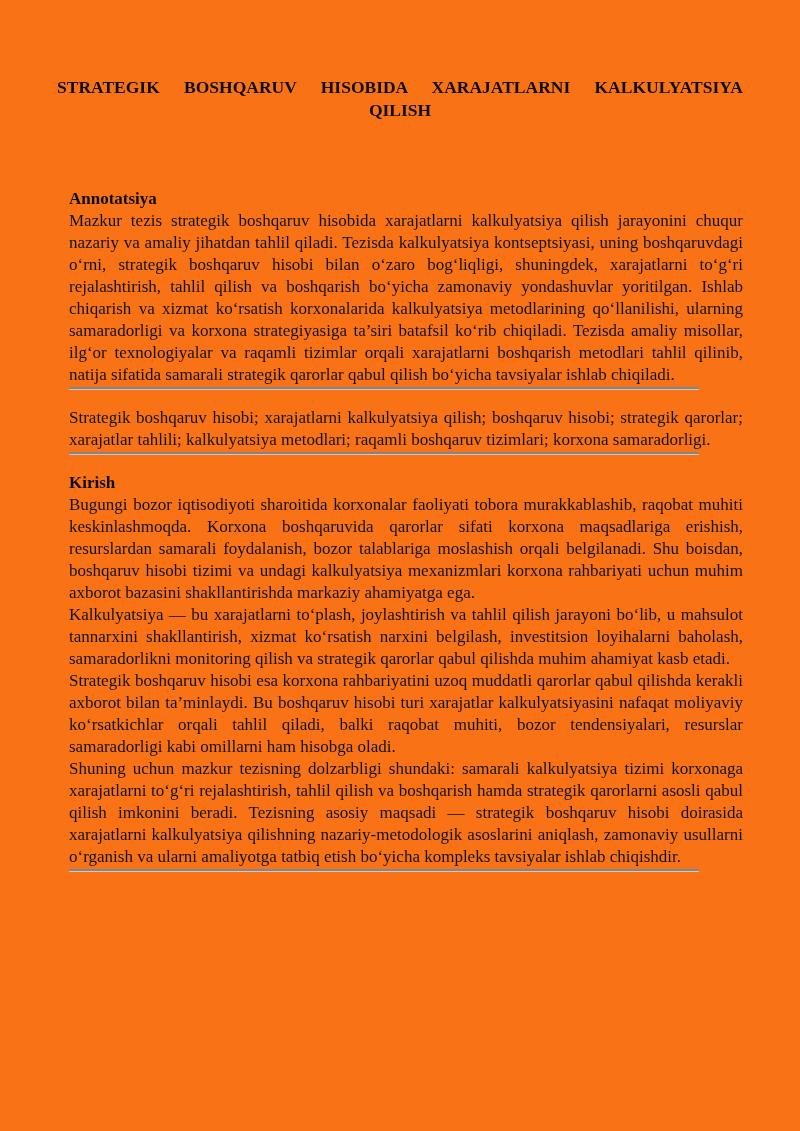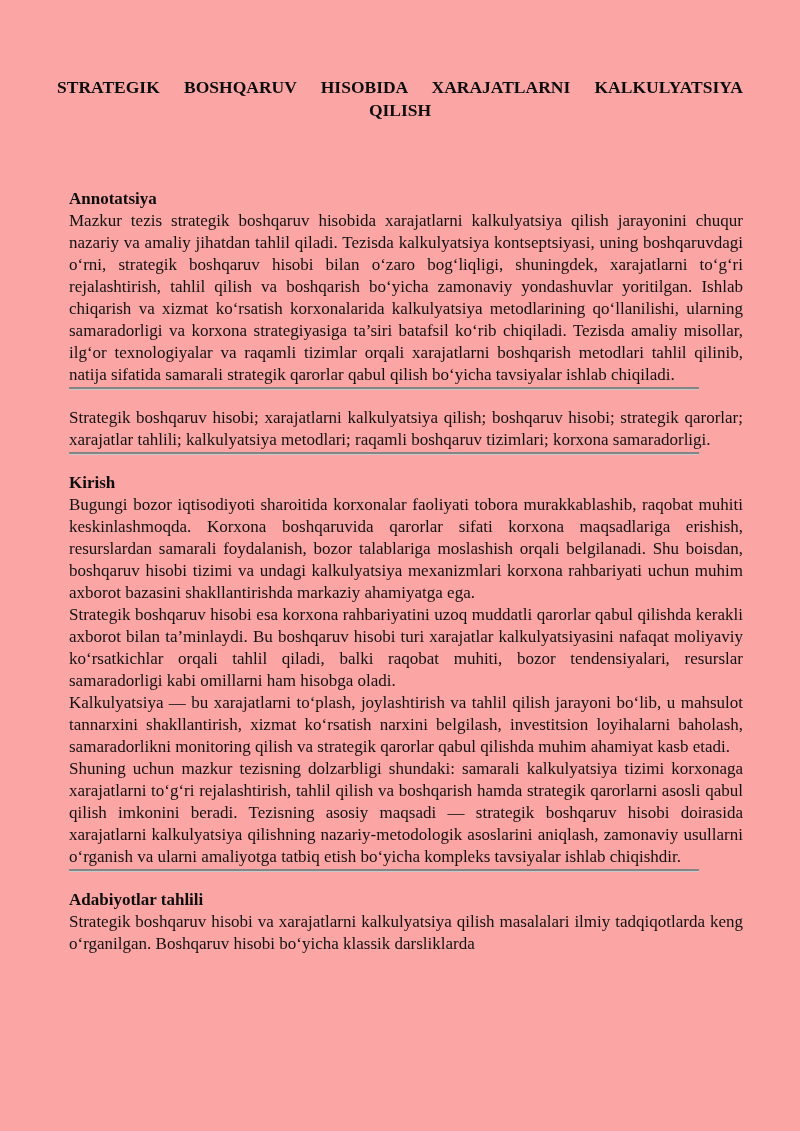--- a/index.html
+++ b/index.html
@@ -5,21 +5,21 @@
   html, body {
     margin: 0;
     padding: 0;
     background: #ffffff;
   }
   .page {
     position: relative;
     width: 800px;
     height: 1131px;
     margin: 0 auto;
-    background: #fca5a5;
+    background: #f97316;
     box-sizing: border-box;
     padding: 76px 57px 0 57px;
     font-family: "Liberation Serif", "DejaVu Serif", serif;
     font-size: 17px;
     line-height: 22px;
     color: #121212;
     overflow: hidden;
   }
   .doc-title {
     margin: 0 0 66px 0;
@@ -81,24 +81,20 @@
   </div>
 
   <div class="section">
     <p>Strategik boshqaruv hisobi; xarajatlarni kalkulyatsiya qilish; boshqaruv hisobi; strategik qarorlar; xarajatlar tahlili; kalkulyatsiya metodlari; raqamli boshqaruv tizimlari; korxona samaradorligi.</p>
     <div class="rule"></div>
   </div>
 
   <div class="section">
     <h2>Kirish</h2>
     <p>Bugungi bozor iqtisodiyoti sharoitida korxonalar faoliyati tobora murakkablashib, raqobat muhiti keskinlashmoqda. Korxona boshqaruvida qarorlar sifati korxona maqsadlariga erishish, resurslardan samarali foydalanish, bozor talablariga moslashish orqali belgilanadi. Shu boisdan, boshqaruv hisobi tizimi va undagi kalkulyatsiya mexanizmlari korxona rahbariyati uchun muhim axborot bazasini shakllantirishda markaziy ahamiyatga ega.</p>
+    <p>Kalkulyatsiya — bu xarajatlarni toʻplash, joylashtirish va tahlil qilish jarayoni boʻlib, u mahsulot tannarxini shakllantirish, xizmat koʻrsatish narxini belgilash, investitsion loyihalarni baholash, samaradorlikni monitoring qilish va strategik qarorlar qabul qilishda muhim ahamiyat kasb etadi.</p>
     <p>Strategik boshqaruv hisobi esa korxona rahbariyatini uzoq muddatli qarorlar qabul qilishda kerakli axborot bilan ta’minlaydi. Bu boshqaruv hisobi turi xarajatlar kalkulyatsiyasini nafaqat moliyaviy koʻrsatkichlar orqali tahlil qiladi, balki raqobat muhiti, bozor tendensiyalari, resurslar samaradorligi kabi omillarni ham hisobga oladi.</p>
-    <p>Kalkulyatsiya — bu xarajatlarni toʻplash, joylashtirish va tahlil qilish jarayoni boʻlib, u mahsulot tannarxini shakllantirish, xizmat koʻrsatish narxini belgilash, investitsion loyihalarni baholash, samaradorlikni monitoring qilish va strategik qarorlar qabul qilishda muhim ahamiyat kasb etadi.</p>
     <p>Shuning uchun mazkur tezisning dolzarbligi shundaki: samarali kalkulyatsiya tizimi korxonaga xarajatlarni toʻgʻri rejalashtirish, tahlil qilish va boshqarish hamda strategik qarorlarni asosli qabul qilish imkonini beradi. Tezisning asosiy maqsadi — strategik boshqaruv hisobi doirasida xarajatlarni kalkulyatsiya qilishning nazariy-metodologik asoslarini aniqlash, zamonaviy usullarni oʻrganish va ularni amaliyotga tatbiq etish boʻyicha kompleks tavsiyalar ishlab chiqishdir.</p>
     <div class="rule"></div>
   </div>
 
-  <div class="section last">
-    <h2>Adabiyotlar tahlili</h2>
-    <p>Strategik boshqaruv hisobi va xarajatlarni kalkulyatsiya qilish masalalari ilmiy tadqiqotlarda keng oʻrganilgan. Boshqaruv hisobi boʻyicha klassik darsliklarda</p>
-  </div>
 
 </div>
 
 </body></html>

